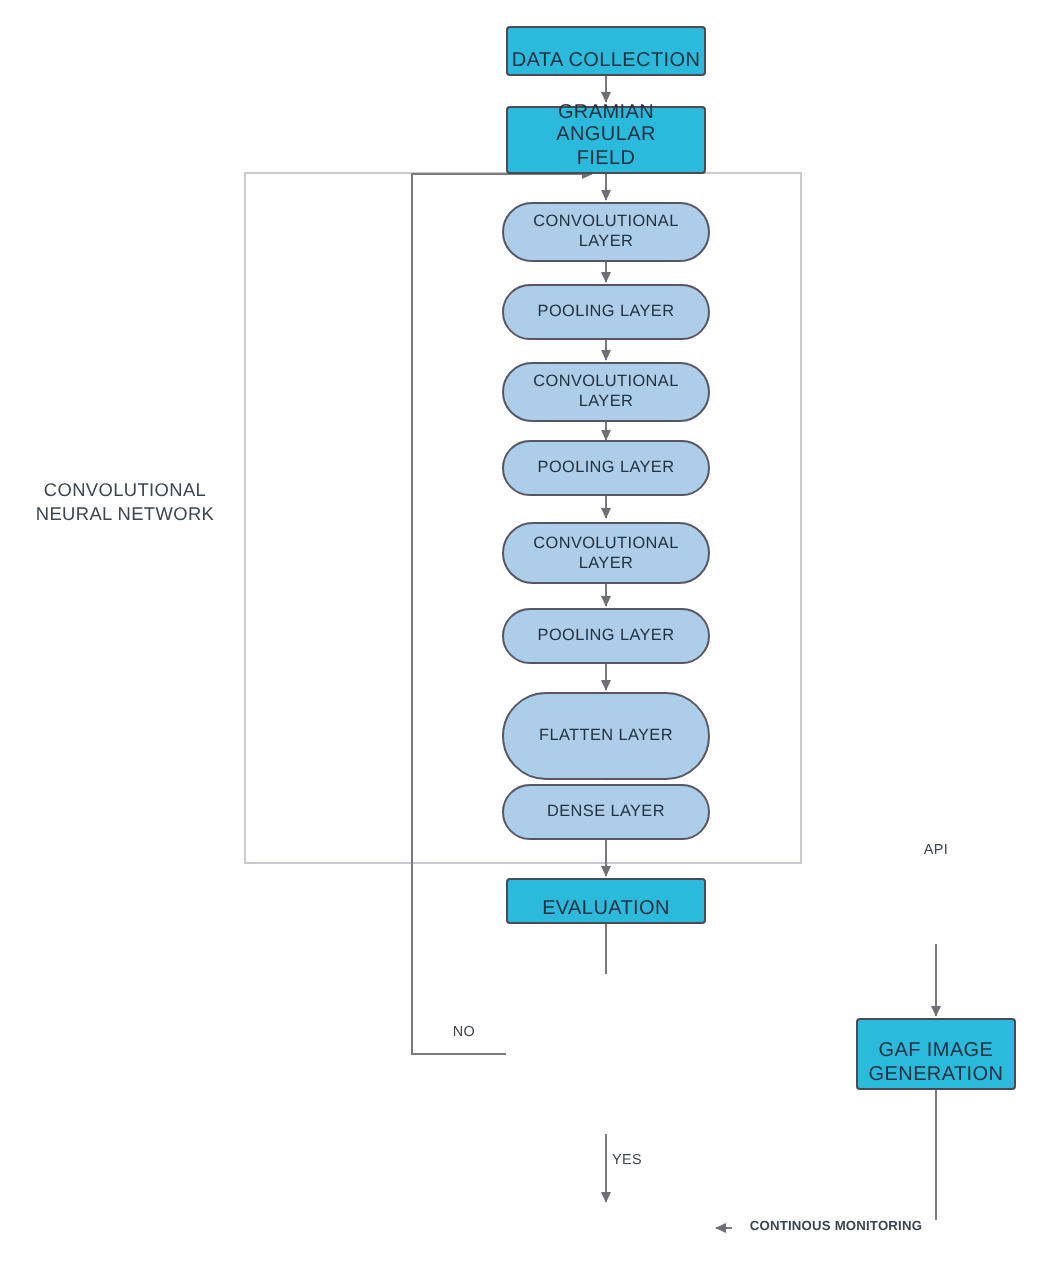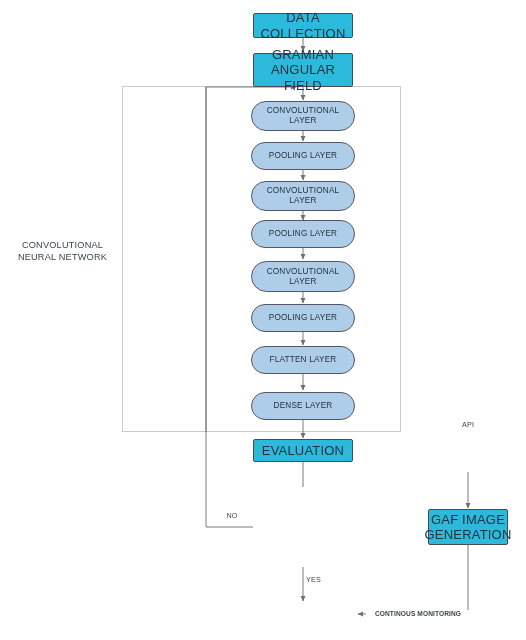--- a/index.html
+++ b/index.html
@@ -35,21 +35,22 @@
     justify-content: center;
     text-align: center;
     color: #233240;
     letter-spacing: 0.2px;
     line-height: 1.18;
   }
   .rect-node {
     background: #2BB9DC;
     border: 1px solid #4a4a55;
     border-radius: 2px;
-    font-size: 13px;
+    font-size: 10px;
+    align-items: flex-end;
   }
   .stadium-node {
     background: #AECDE8;
     border: 1px solid #565763;
     border-radius: 26px;
     font-size: 8.2px;
   }
   .diamond-wrap {
     position: absolute;
     display: flex;
@@ -170,21 +171,21 @@
 
   <div class="node stadium-node" style="left:251px; top:261px; width:104px; height:31px;">
     <span style="white-space:pre-line;">CONVOLUTIONAL
 LAYER</span>
   </div>
 
   <div class="node stadium-node" style="left:251px; top:304px; width:104px; height:28px;">
     <span>POOLING LAYER</span>
   </div>
 
-  <div class="node stadium-node" style="left:251px; top:346px; width:104px; height:28px;">
+  <div class="node stadium-node" style="left:251px; top:346px; width:104px; height:44px;">
     <span>FLATTEN LAYER</span>
   </div>
 
   <div class="node stadium-node" style="left:251px; top:392px; width:104px; height:28px;">
     <span>DENSE LAYER</span>
   </div>
 
   <div class="node rect-node" style="left:253px; top:439px; width:100px; height:23px;">
     <span>EVALUATION</span>
   </div>

